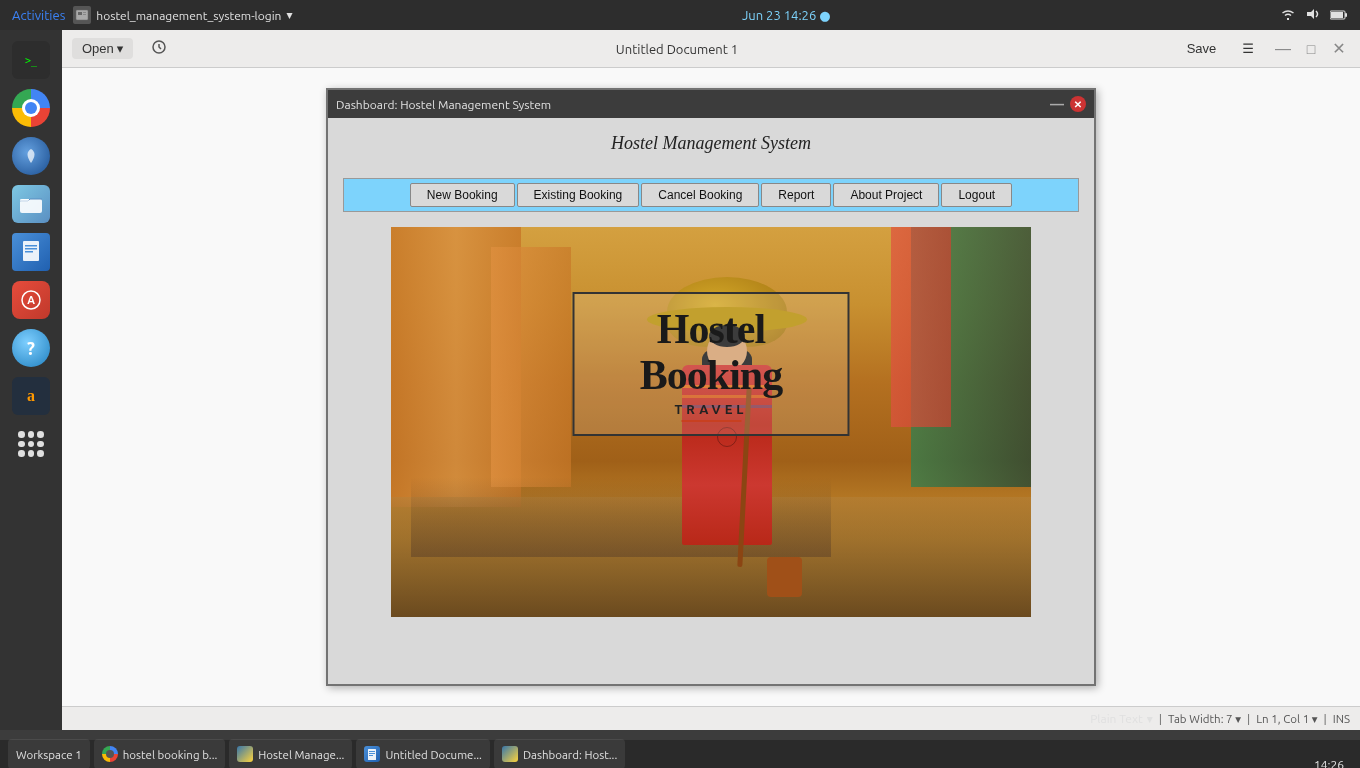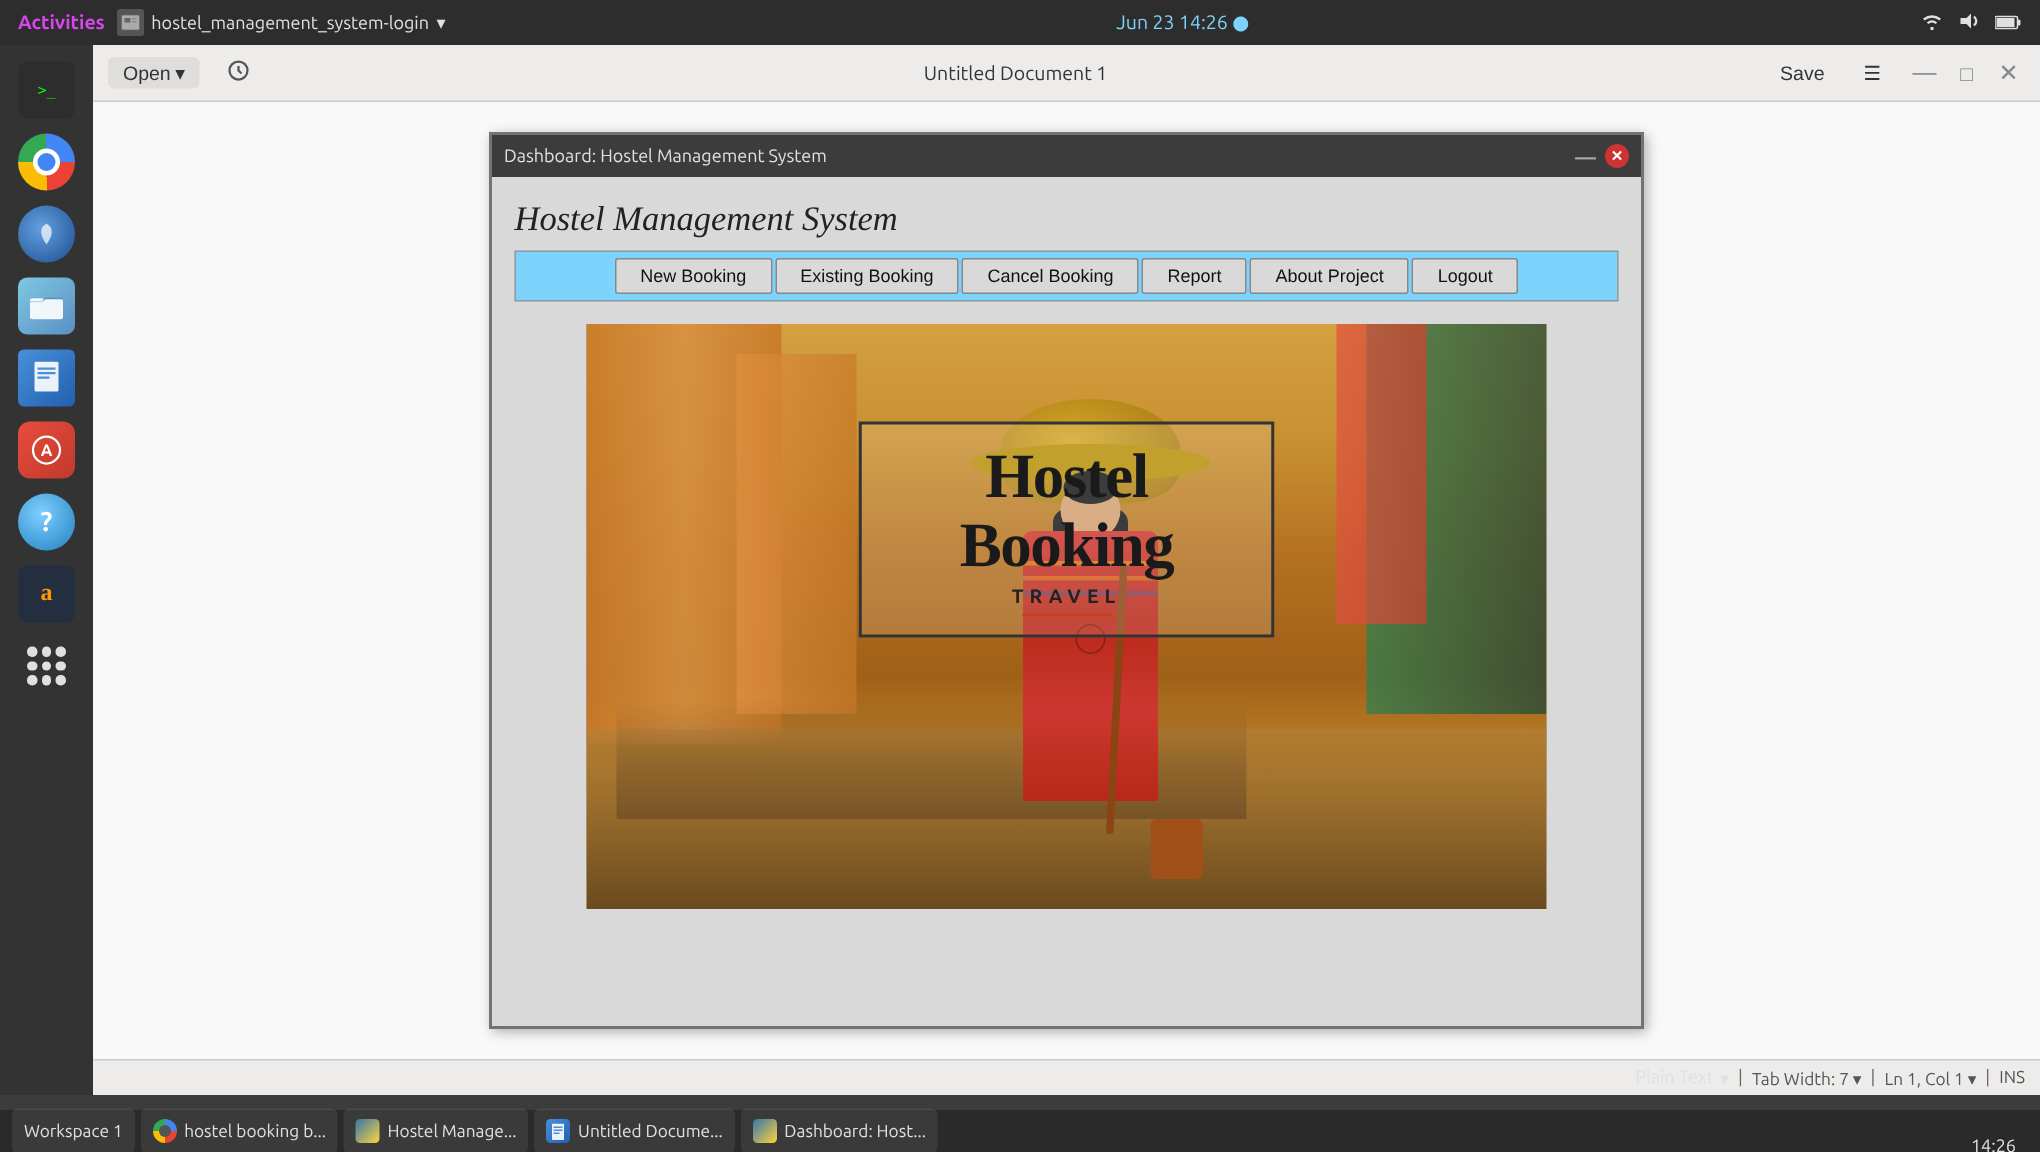--- a/index.html
+++ b/index.html
@@ -25,23 +25,23 @@
       top: 0;
       left: 0;
       z-index: 100;
     }
     .system-bar-left {
       display: flex;
       align-items: center;
       gap: 8px;
     }
     .activities-label {
-      color: #d946ef;
+      color: #3b82f6;
       font-size: 13px;
-      font-weight: 700;
+      font-weight: 400;
     }
     .app-indicator {
       display: flex;
       align-items: center;
       gap: 5px;
       color: #e0e0e0;
       font-size: 12px;
     }
     .app-indicator-icon {
       width: 18px;
@@ -250,24 +250,25 @@
     }
     .tkinter-wc-min { background: none; color: #aaa; font-size: 14px; }
     .tkinter-wc-close { background: #cc3333; }
 
     
     .tkinter-inner {
       padding: 15px;
       background: #d9d9d9;
     }
     .hms-title {
-      font-size: 23px;
+      text-align: center;
+      font-size: 18px;
       font-style: italic;
       color: #222;
-      margin-bottom: 8px;
+      margin-bottom: 24px;
       font-family: 'Times New Roman', serif;
       font-weight: normal;
     }
 
     .nav-bar {
       background: #7dd3fc;
       border: 1px solid #999;
       display: flex;
       align-items: center;
       justify-content: center;

